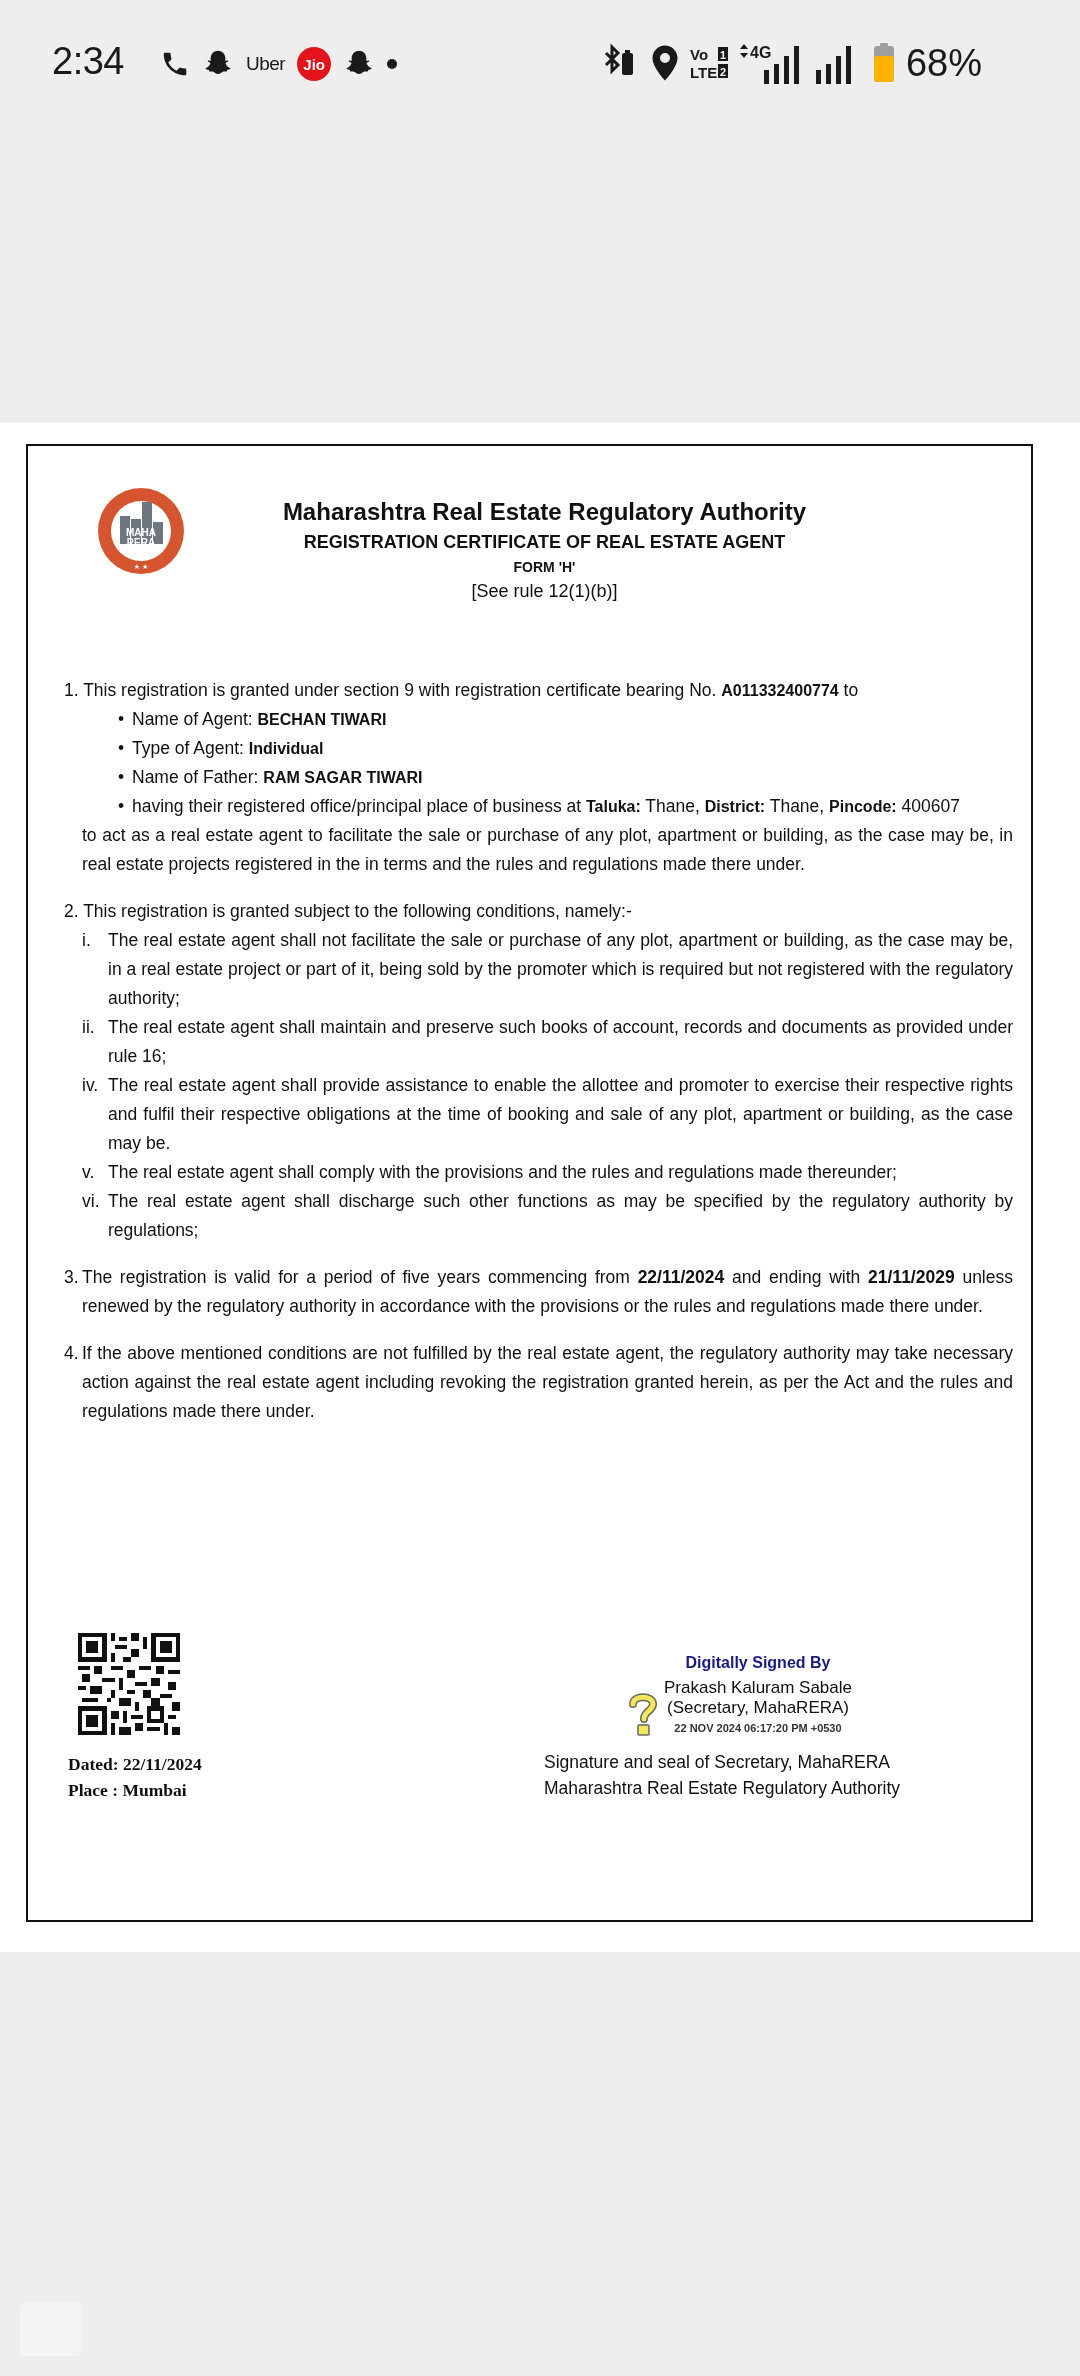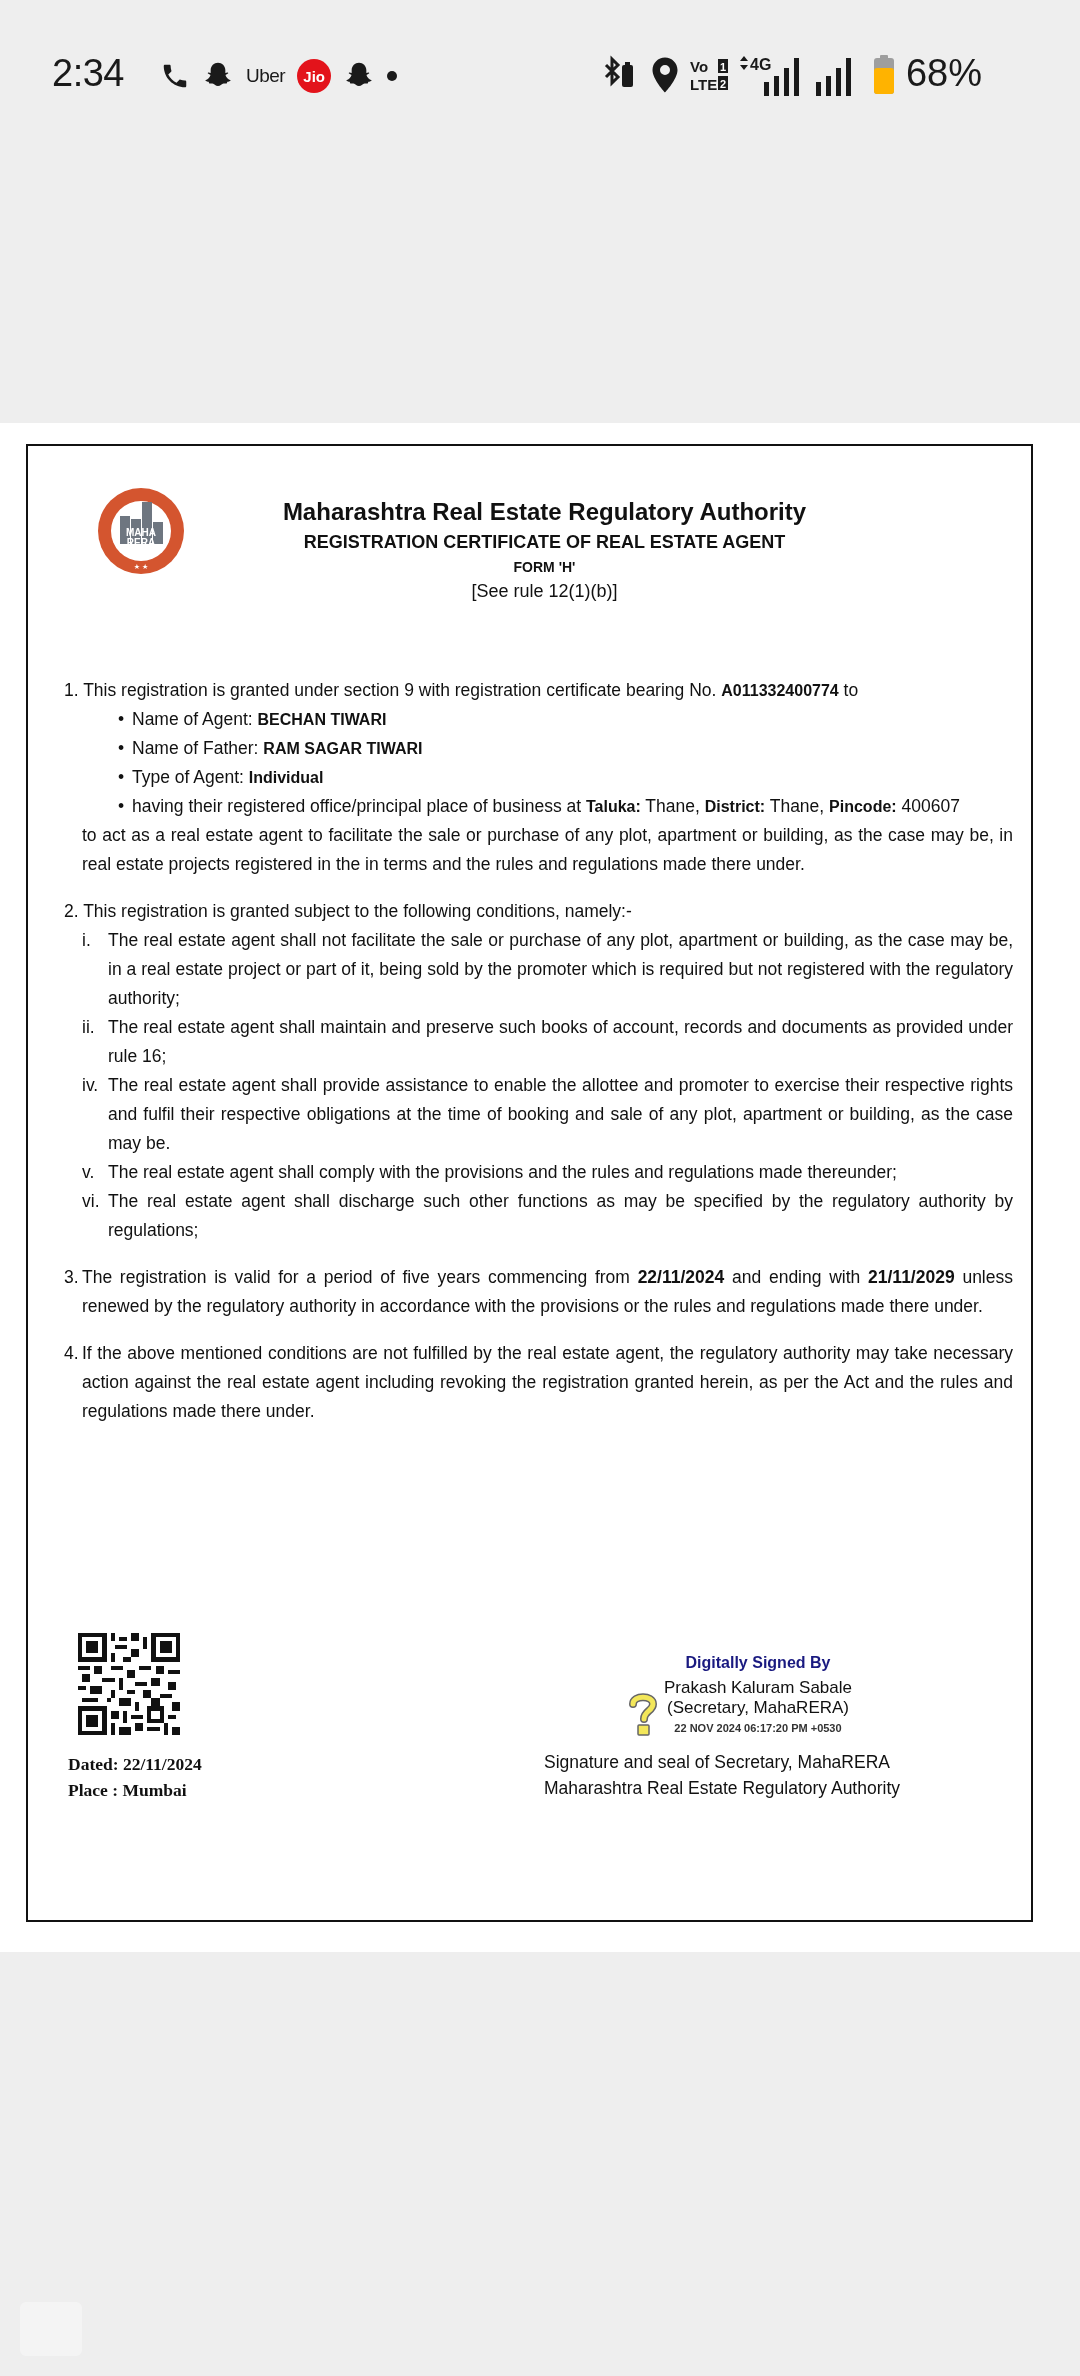--- a/index.html
+++ b/index.html
@@ -1,20 +1,20 @@
 <!DOCTYPE html>
 <html><head>
 <meta charset="utf-8">
 <style>
   html, body { margin:0; padding:0; }
   body { width:1080px; height:2376px; background:#eeeeee; position:relative; overflow:hidden; font-family:"Liberation Sans", sans-serif; color:#111; }
-  .statusbar { position:absolute; left:0; top:12px; width:1052px; height:130px; }
+  .statusbar { position:absolute; left:0; top:0; width:1052px; height:130px; }
   .sb-time { position:absolute; left:52px; top:40px; font-size:38px; font-weight:500; color:#1a1a1a; letter-spacing:-0.5px; }
   .sb-icons-left { position:absolute; left:160px; top:44px; height:40px; display:flex; align-items:center; gap:12px; }
-  .sb-icons-right { position:absolute; right:70px; top:40px; height:46px; display:flex; gap:10px; }
+  .sb-icons-right { position:absolute; right:70px; top:40px; height:46px; display:flex; align-items:center; gap:10px; }
   .ico { display:inline-flex; align-items:center; justify-content:center; color:#1a1a1a; }
   .jio { width:34px; height:34px; border-radius:50%; background:#e3131b; color:#fff; font-size:15px; font-weight:bold; }
   .uber { font-size:19px; color:#1a1a1a; letter-spacing:-0.5px; }
   .dot { width:10px; height:10px; background:#1a1a1a; border-radius:50%; }
   .volte { font-size:13px; font-weight:bold; line-height:14px; text-align:left; }
   .batt-pct { font-size:38px; color:#1a1a1a; }
   .page { position:absolute; left:0; top:423px; width:1080px; height:1529px; background:#ffffff; }
   .doc { position:absolute; left:26px; top:21px; width:1007px; height:1478px; border:2px solid #111; box-sizing:border-box; }
   .logo { position:absolute; left:68px; top:40px; width:90px; height:90px; }
   .hdr { position:absolute; left:0; right:0; top:52px; text-align:center; }
@@ -152,26 +152,26 @@
           <span>1.</span>
           <span>This registration is granted under section 9 with registration certificate bearing No.</span>
           <b style="font-size:16px">A011332400774</b>
           <span>to</span>
         </div>
         <div class="bul">
           <span>Name of Agent:</span>
           <b style="font-size:16px">BECHAN TIWARI</b>
         </div>
         <div class="bul">
+          <span>Type of Agent:</span>
+          <b style="font-size:16px">Individual</b>
+        </div>
+        <div class="bul">
           <span>Name of Father:</span>
           <b style="font-size:16px">RAM SAGAR TIWARI</b>
-        </div>
-        <div class="bul">
-          <span>Type of Agent:</span>
-          <b style="font-size:16px">Individual</b>
         </div>
         <div class="bul">
           <span>having their registered office/principal place of business at</span>
           <b style="font-size:16px">Taluka:</b>
           <span>Thane,</span>
           <b style="font-size:16px">District:</b>
           <span>Thane,</span>
           <b style="font-size:16px">Pincode:</b>
           <span>400607</span>
         </div>

